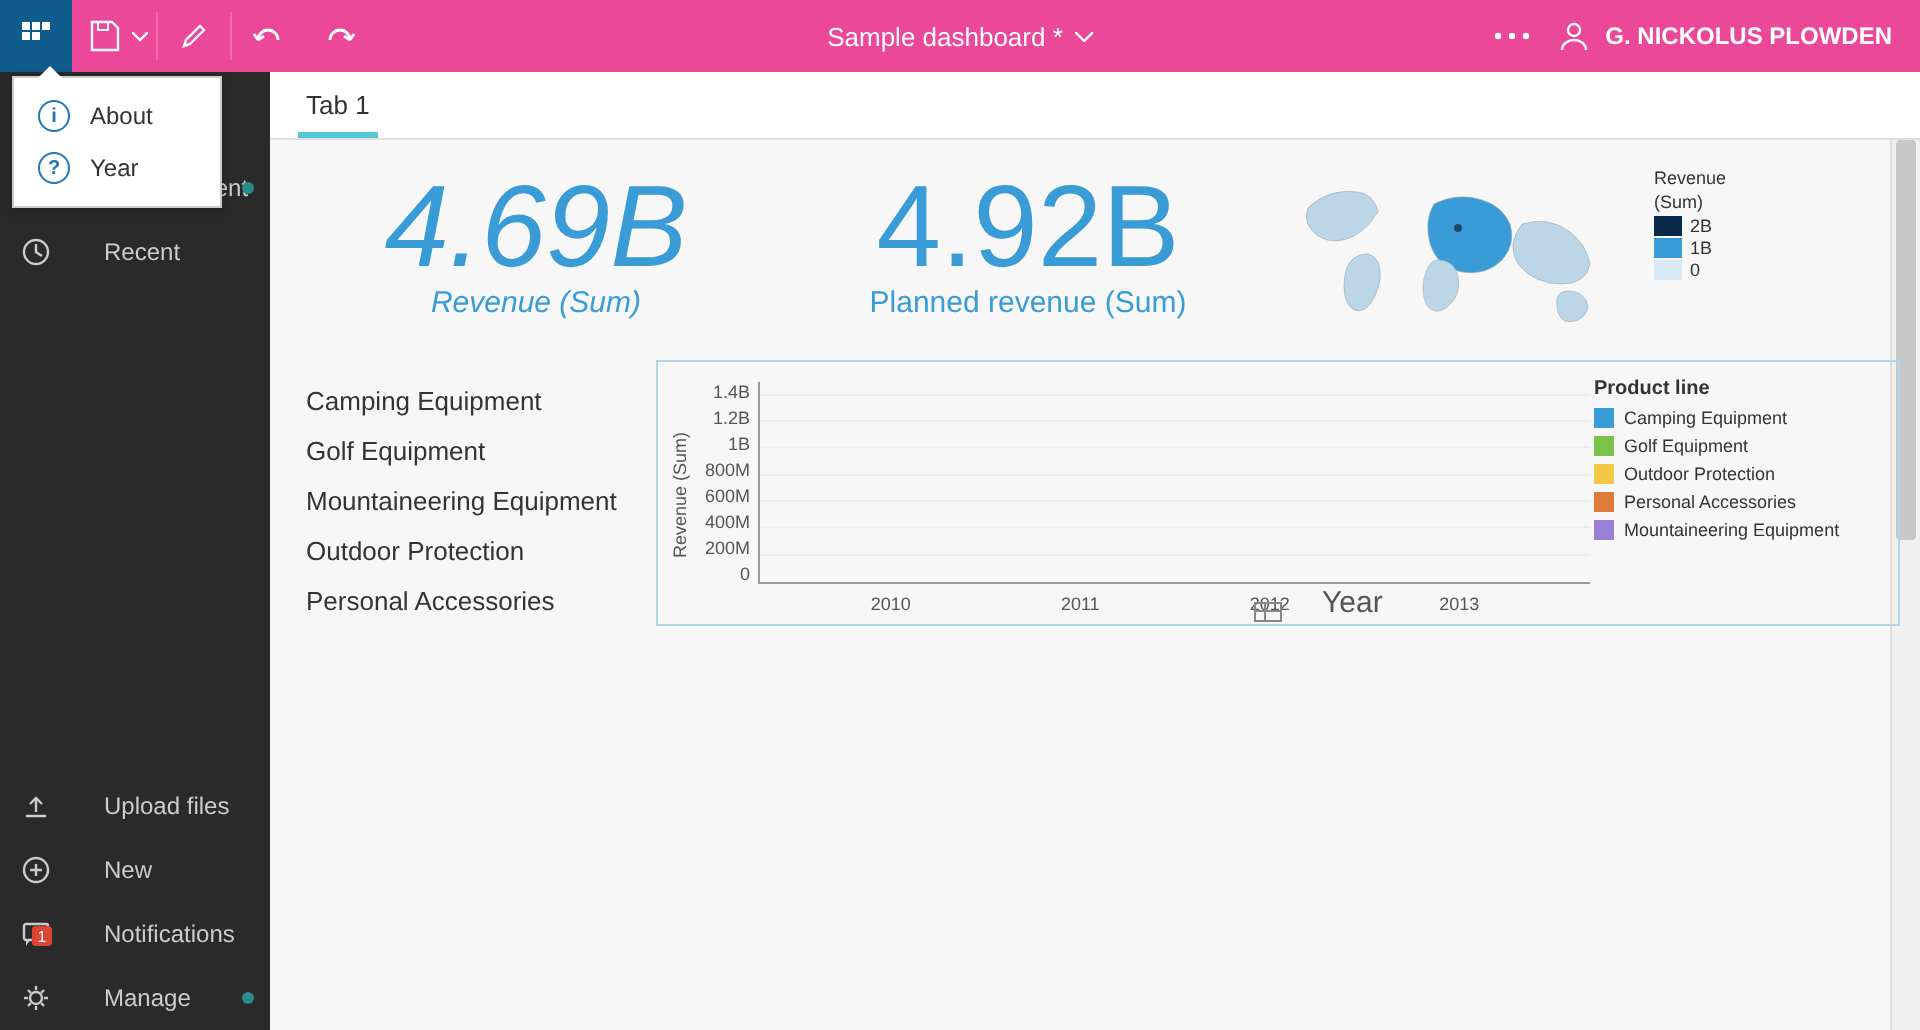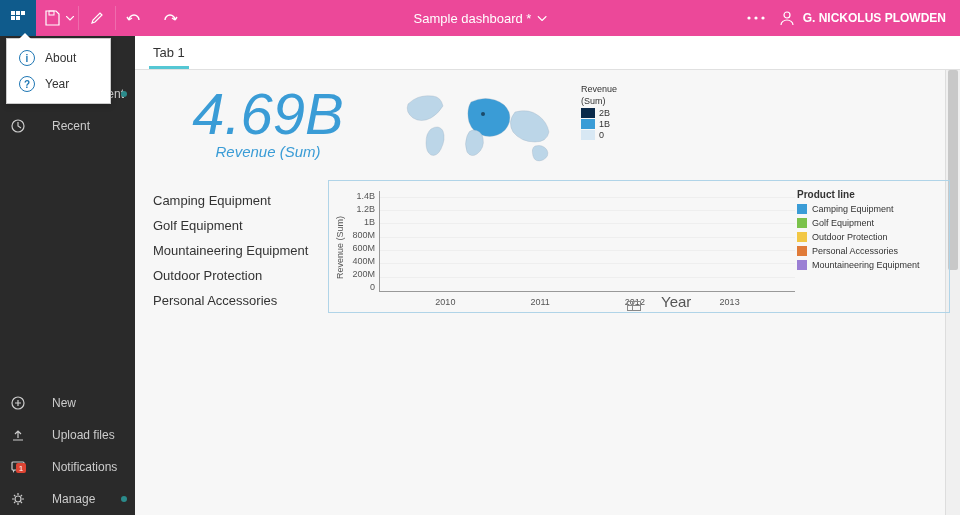--- a/index.html
+++ b/index.html
@@ -184,33 +184,33 @@
             <circle cx="7" cy="7" r="6" fill="none" stroke="#ccc" stroke-width="1.2"></circle>
             <path d="M7 3v4l3 2" stroke="#ccc" fill="none" stroke-width="1.2"></path>
           </svg>
         </span>
       <span>Recent</span>
     </div>
     <div class="sb-spacer"></div>
     <div class="sb-item">
       <span class="sb-icon">
           <svg width="14" height="14">
+            <path d="M7 10V3m-3 3l3-3 3 3M2 12h10" stroke="#ccc" fill="none" stroke-width="1.2"></path>
+          </svg>
+        </span>
+      <span>Upload files</span>
+    </div>
+    <div class="sb-item">
+      <span class="sb-icon">
+          <svg width="14" height="14">
             <circle cx="7" cy="7" r="6" fill="none" stroke="#ccc" stroke-width="1.2"></circle>
             <path d="M7 4v6M4 7h6" stroke="#ccc" stroke-width="1.2"></path>
           </svg>
         </span>
       <span>New</span>
-    </div>
-    <div class="sb-item">
-      <span class="sb-icon">
-          <svg width="14" height="14">
-            <path d="M7 10V3m-3 3l3-3 3 3M2 12h10" stroke="#ccc" fill="none" stroke-width="1.2"></path>
-          </svg>
-        </span>
-      <span>Upload files</span>
     </div>
     <div class="sb-item">
       <span class="sb-icon" style="position:relative">
         <svg width="14" height="12">
             <rect x="1" y="1" width="12" height="8" rx="1" fill="none" stroke="#ccc" stroke-width="1.2"></rect>
             <path d="M4 9l-2 3v-3" fill="#ccc"></path>
           </svg>
         <span class="sb-badge">1</span>
       </span>
       <span>Notifications</span>
@@ -233,20 +233,24 @@
     </div>
     <div class="content">
       <div class="scrollbar">
           <div class="sb-thumb"></div>
         </div>
 
       <div class="row-top">
         <div class="kpi kpi1">
           <div class="kpi-val">4.69B</div>
           <div class="kpi-label">Revenue (Sum)</div>
+        </div>
+        <div class="kpi kpi2">
+          <div class="kpi-val">4.92B</div>
+          <div class="kpi-label">Planned revenue (Sum)</div>
         </div>
         <div class="map-wrap">
           <div class="map">
             <svg viewBox="0 0 180 90" width="180" height="90">
               <g fill="#bcd6e8" stroke="#9ab" stroke-width="0.3">
                 <path d="M15 20q10-10 25-8 8 1 10 10-5 8-12 12-10 5-18 0-8-6-5-14z"></path>
                 <path d="M38 45q8-5 12 2 3 8-2 18-4 8-10 6-5-3-5-12 0-10 5-14z"></path>
                 <path d="M78 18q12-6 24-2 10 3 14 12 3 10-4 18-8 8-20 6-12-2-16-14-3-12 2-20z" fill="#3a9cd6"></path>
                 <path d="M80 46q8 0 10 8 2 10-6 16-6 4-10-2-3-8 0-16 2-6 6-6z"></path>
                 <path d="M122 28q14-4 24 4 8 6 10 16-2 10-14 10-14 0-22-10-6-10 2-20z"></path>

